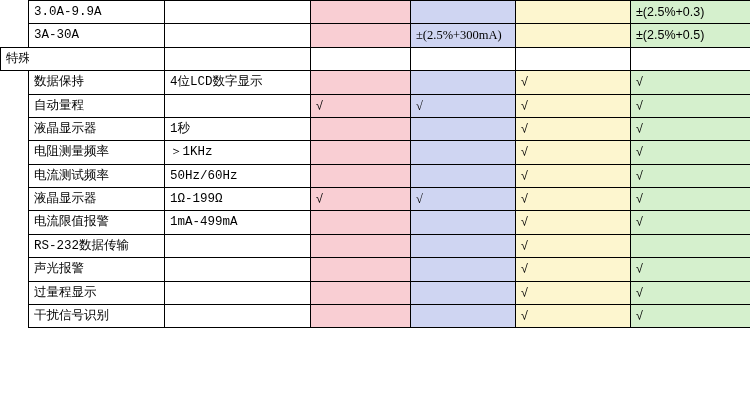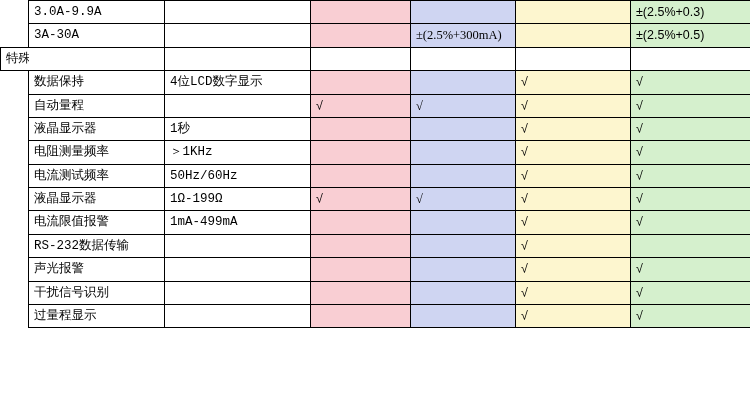--- a/index.html
+++ b/index.html
@@ -197,31 +197,31 @@
         <td class="cell-white left">声光报警</td>
         <td class="cell-white"></td>
         <td class="cell-pink"></td>
         <td class="cell-blue"></td>
         <td class="cell-yellow check">√</td>
         <td class="cell-green check">√</td>
       </tr>
 
       <tr>
         <td class="gutter-cell"></td>
+        <td class="cell-white left">过量程显示</td>
+        <td class="cell-white"></td>
+        <td class="cell-pink"></td>
+        <td class="cell-blue"></td>
+        <td class="cell-yellow check">√</td>
+        <td class="cell-green check">√</td>
+      </tr>
+
+      <tr>
+        <td class="gutter-cell"></td>
         <td class="cell-white left">干扰信号识别</td>
-        <td class="cell-white"></td>
-        <td class="cell-pink"></td>
-        <td class="cell-blue"></td>
-        <td class="cell-yellow check">√</td>
-        <td class="cell-green check">√</td>
-      </tr>
-
-      <tr>
-        <td class="gutter-cell"></td>
-        <td class="cell-white left">过量程显示</td>
         <td class="cell-white"></td>
         <td class="cell-pink"></td>
         <td class="cell-blue"></td>
         <td class="cell-yellow check">√</td>
         <td class="cell-green check">√</td>
       </tr>
 
 
     </tbody>
   </table>

